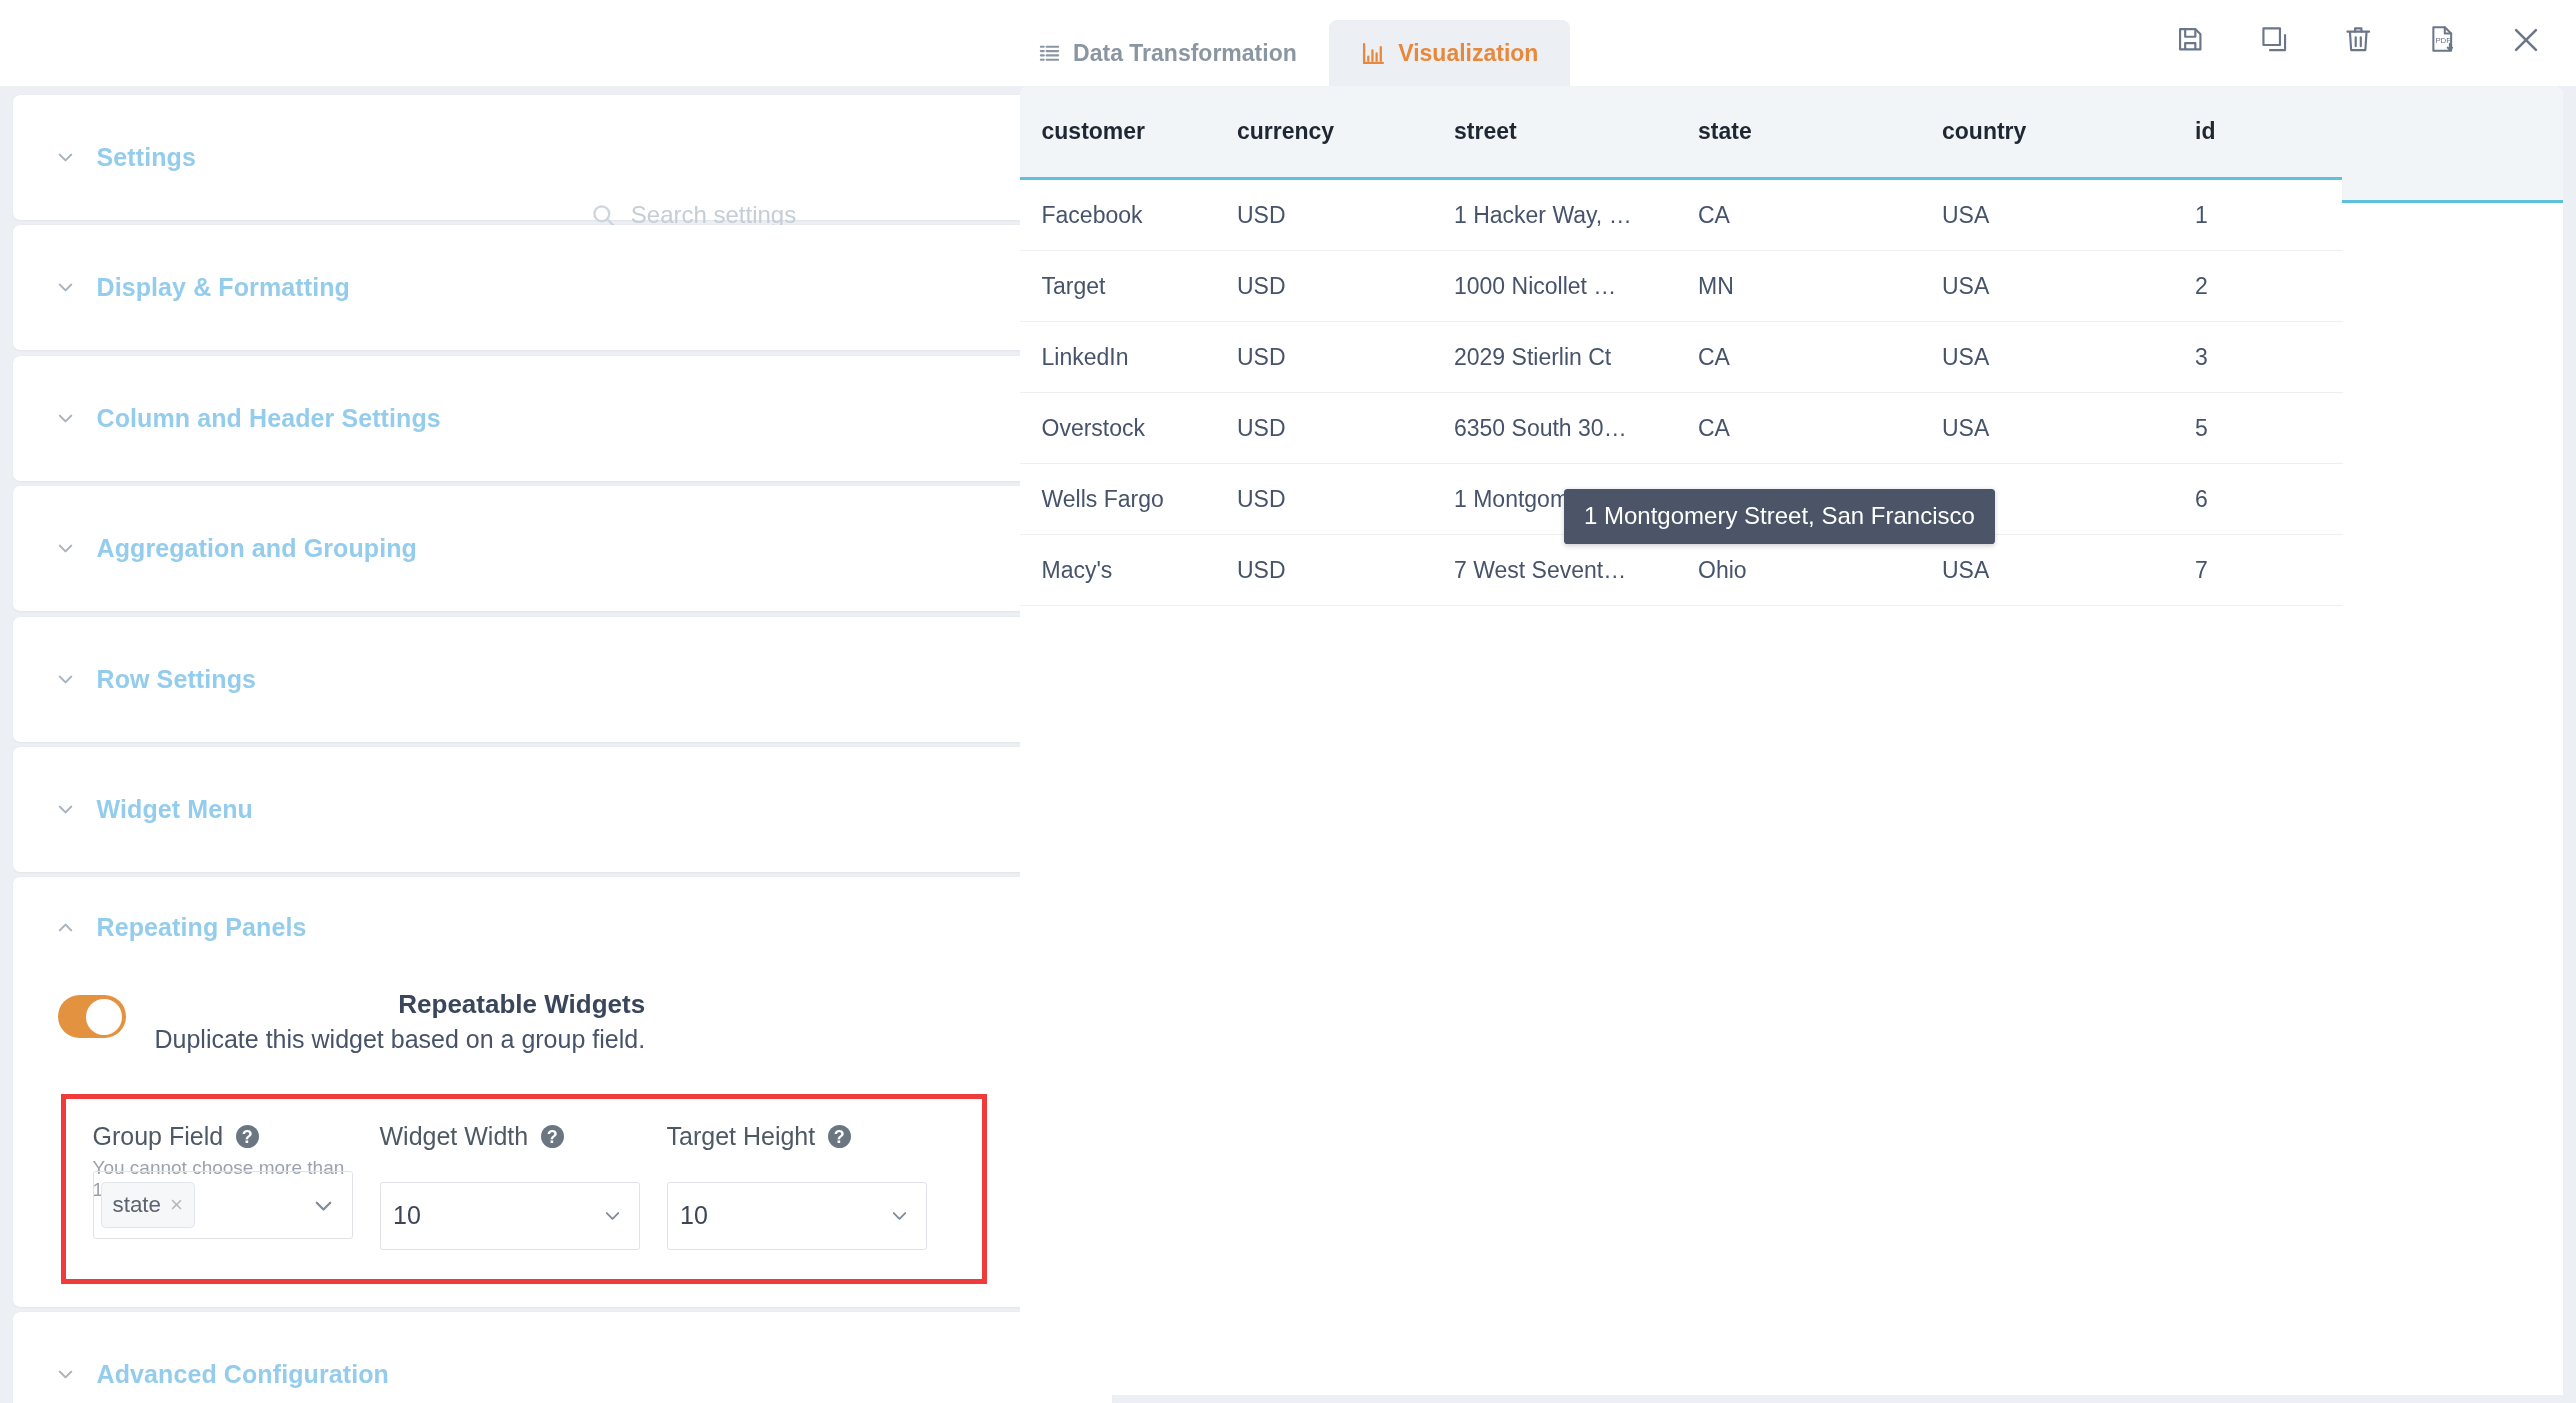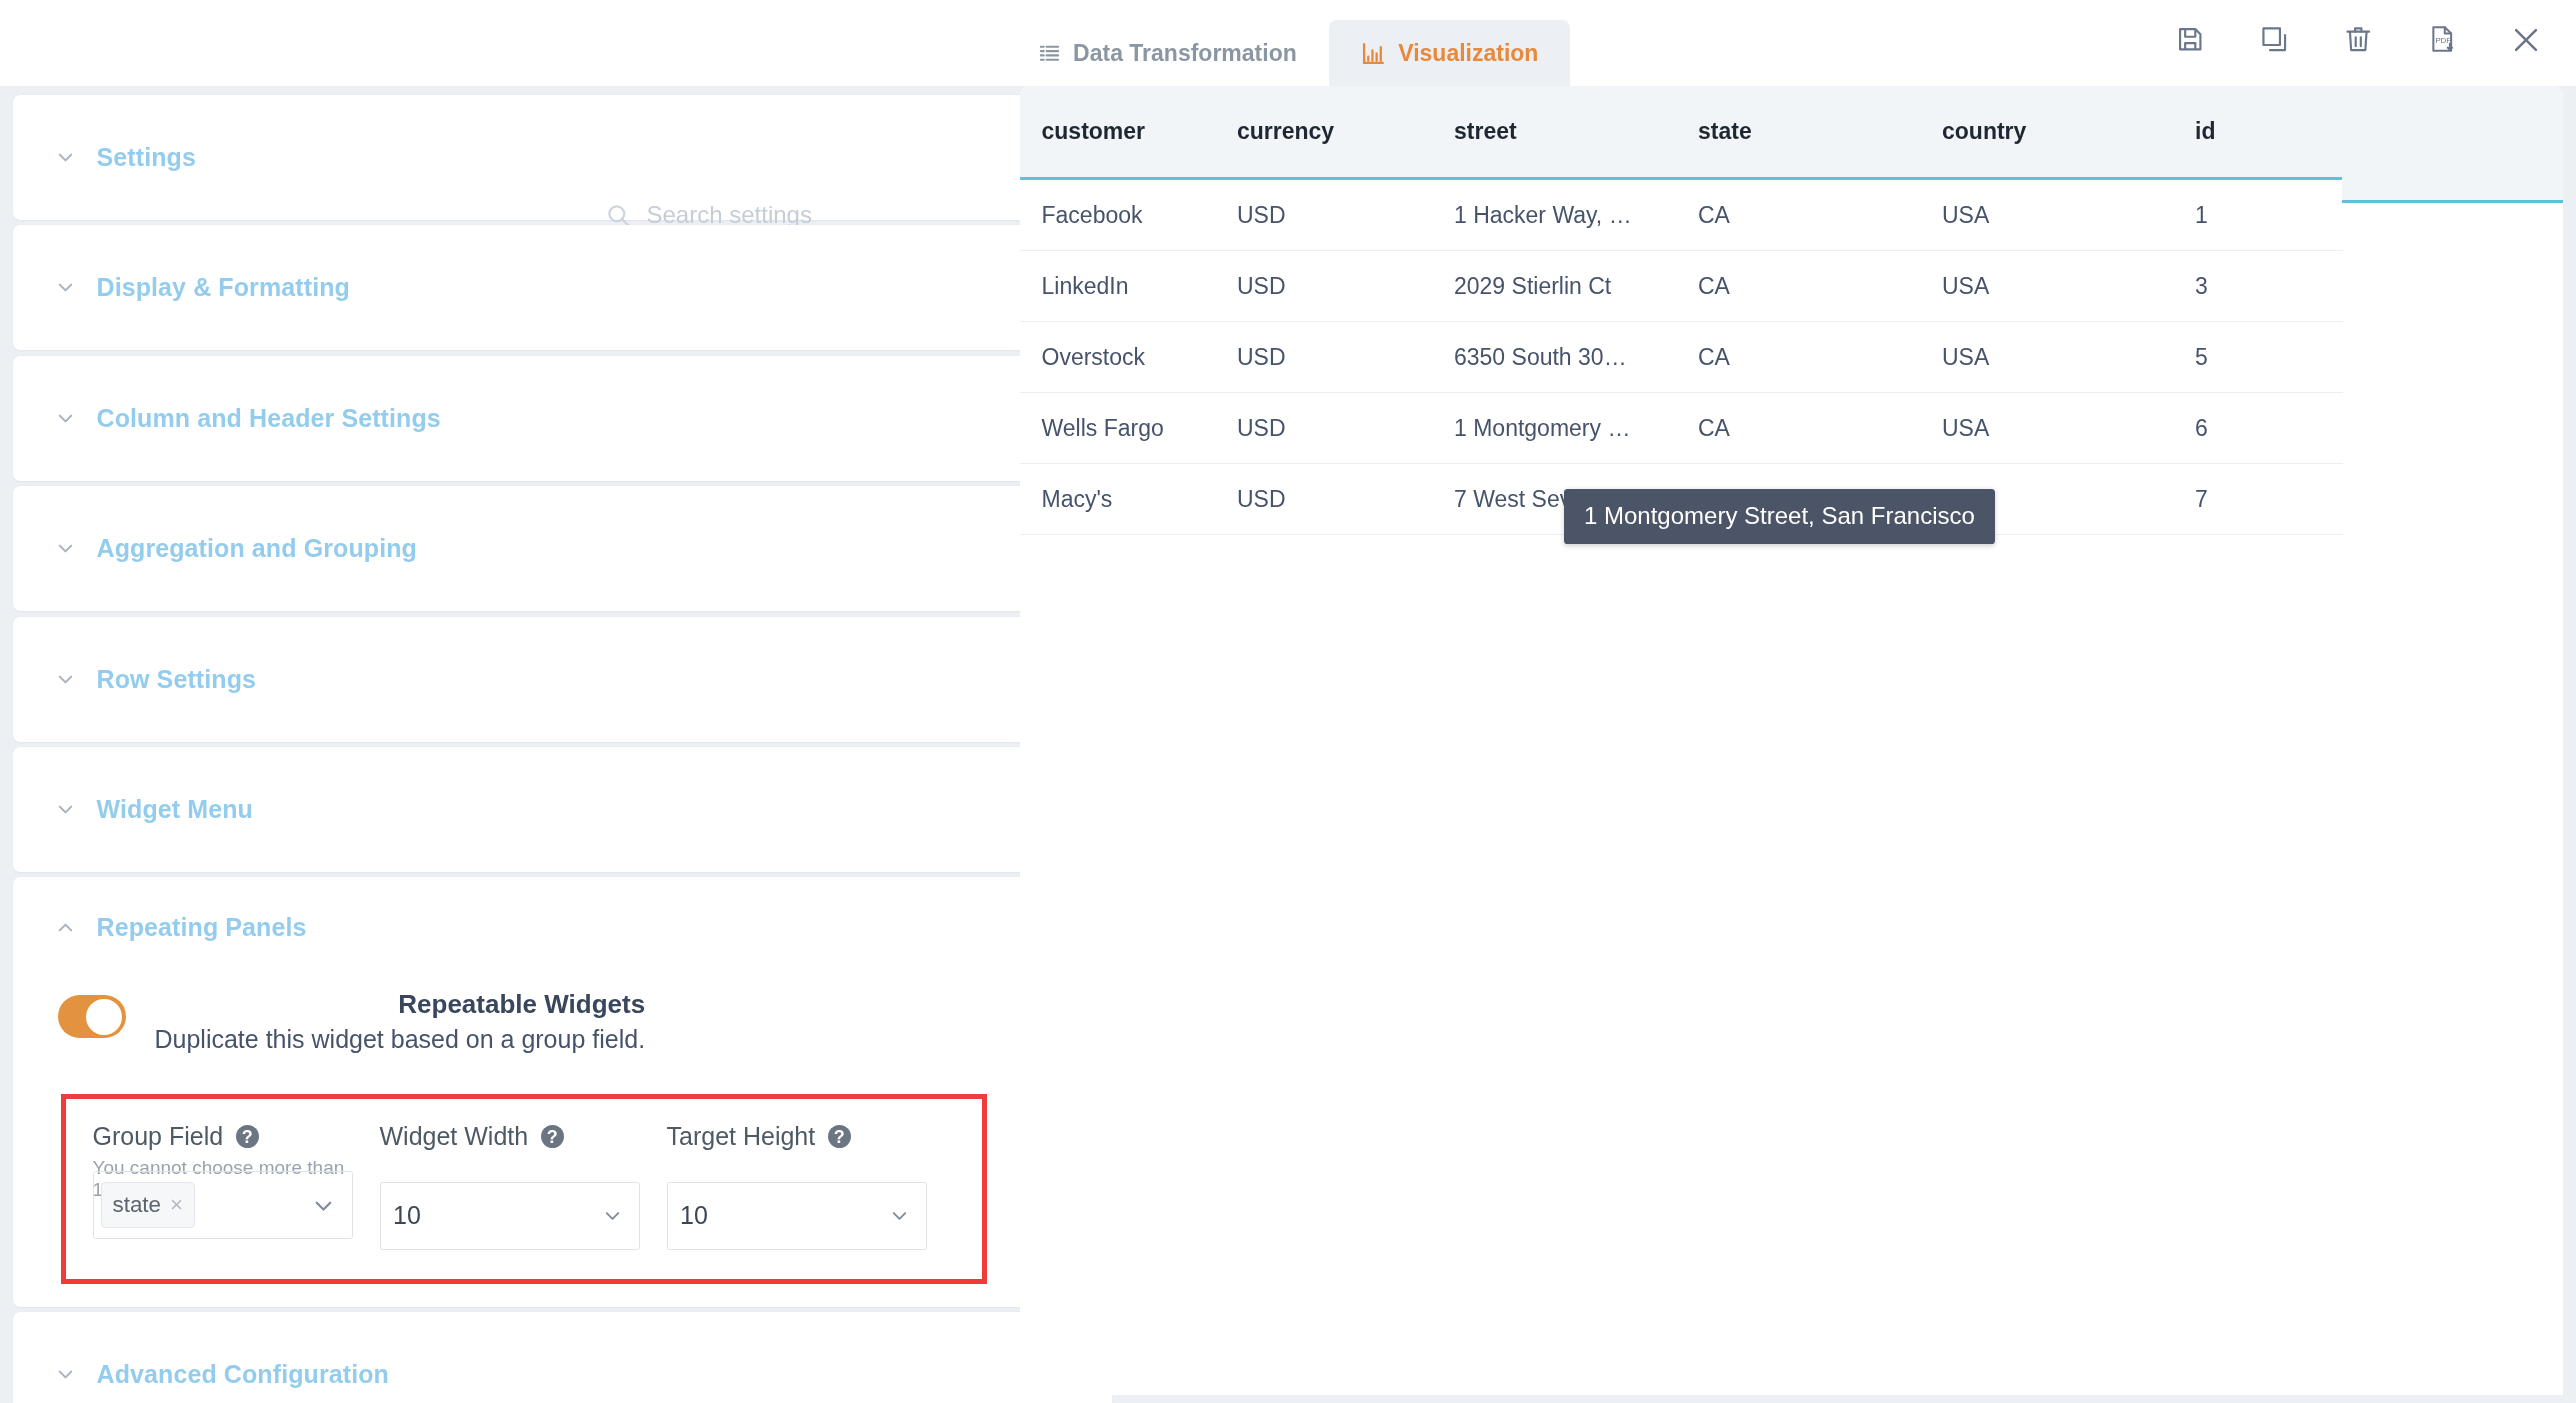--- a/index.html
+++ b/index.html
@@ -111,21 +111,20 @@
     position: absolute;
     left: 577px; top: 106px;
     width: 398px;
   }
   .search-row {
     display: flex;
     align-items: center;
     gap: 14.3px;
     border-bottom: 1.8px solid #c9d1da;
     padding-bottom: 14.3px;
-    justify-content: flex-end;
   }
   .search-input {
     border: none;
     outline: none;
     background: transparent;
     font-family: "Liberation Sans", sans-serif;
     font-size: 24px;
     color: #4a5568;
     width: 341px;
   }
@@ -576,20 +575,28 @@
       </tr>
     </thead>
     <tbody>
       <tr>
         <td class="c-customer">Facebook</td>
         <td class="c-currency">USD</td>
         <td class="c-street">1 Hacker Way, …</td>
         <td class="c-state">CA</td>
         <td class="c-country">USA</td>
         <td class="c-id">1</td>
+      </tr>
+      <tr>
+        <td class="c-customer">Target</td>
+        <td class="c-currency">USD</td>
+        <td class="c-street">1000 Nicollet …</td>
+        <td class="c-state">MN</td>
+        <td class="c-country">USA</td>
+        <td class="c-id">2</td>
       </tr>
       <tr>
         <td class="c-customer">LinkedIn</td>
         <td class="c-currency">USD</td>
         <td class="c-street">2029 Stierlin Ct</td>
         <td class="c-state">CA</td>
         <td class="c-country">USA</td>
         <td class="c-id">3</td>
       </tr>
       <tr>

